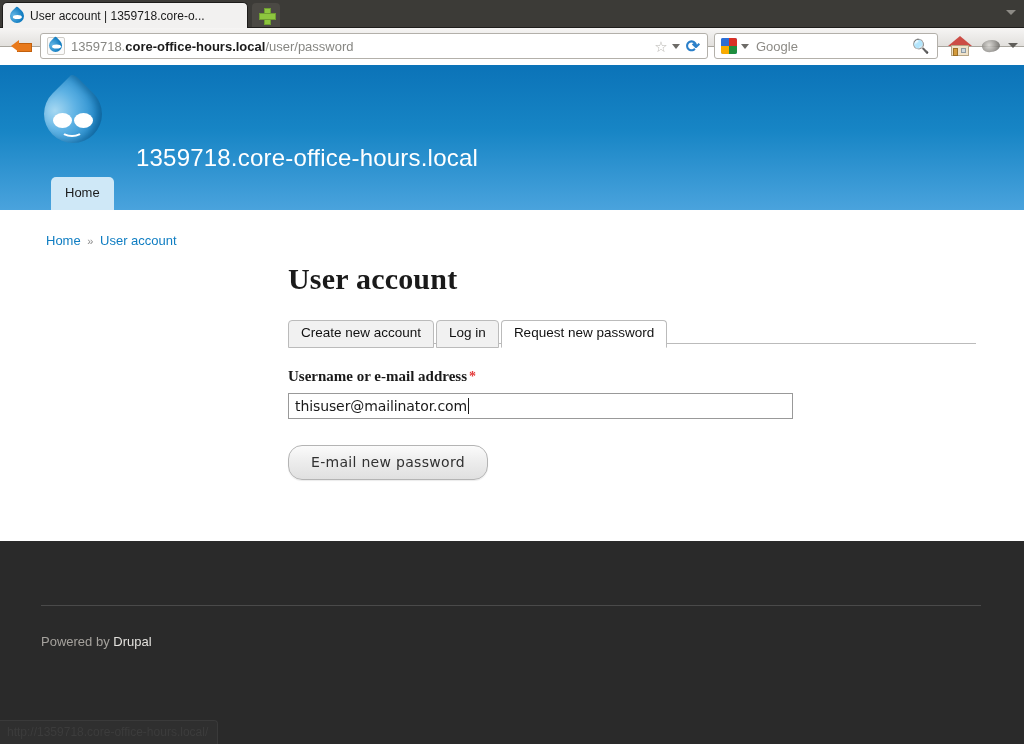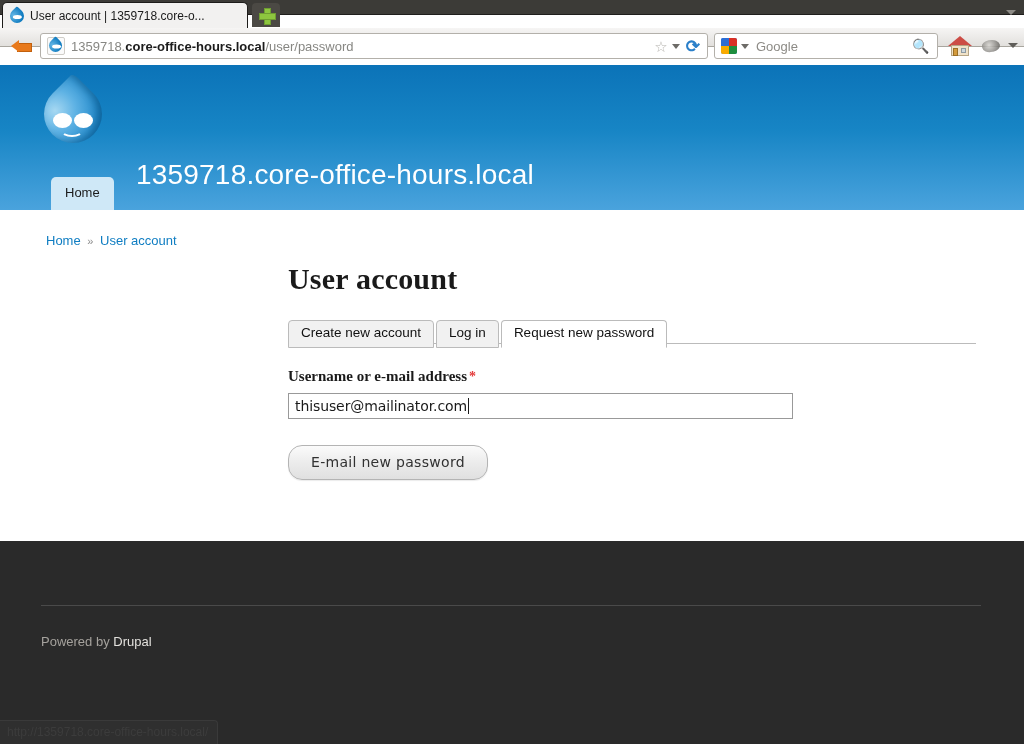--- a/index.html
+++ b/index.html
@@ -7,21 +7,21 @@
     width: 1024px; height: 744px;
     overflow: hidden;
     background: #fff;
     font-family: "Liberation Sans", sans-serif;
   }
   * { box-sizing: border-box; }
 
   
   .browser-tabbar {
     position: absolute; top: 0; left: 0;
-    width: 1024px; height: 15px;
+    width: 1024px; height: 28px;
     background: #3c3b37;
     border-bottom: 1px solid #1f1e1c;
   }
   .tab {
     position: absolute; top: 2px; left: 2px;
     width: 246px; height: 26px;
     background: #f2f1f0;
     border-radius: 5px 5px 0 0;
     border: 1px solid #1d1c1a;
     border-bottom: none;
@@ -269,23 +269,22 @@
     width: 22px; height: 12px;
     border: 2.5px solid #fff;
     border-top-color: transparent;
     border-left-color: transparent;
     border-right-color: transparent;
     border-radius: 0 0 50% 50%;
   }
   .site-name {
     position: absolute; left: 136px; top: 93px;
     transform: translateY(-50%);
-    font-size: 28px; color: #fff;
+    font-size: 24px; color: #fff;
     letter-spacing: .2px;
-    margin-top: 17px;
   }
   .main-menu {
     position: absolute; left: 51px; bottom: 0;
     display: flex;
   }
   .menu-tab {
     background: #cfe8f7;
     color: #1a1a1a;
     font-size: 13px;
     padding: 8px 14px 9px 14px;

